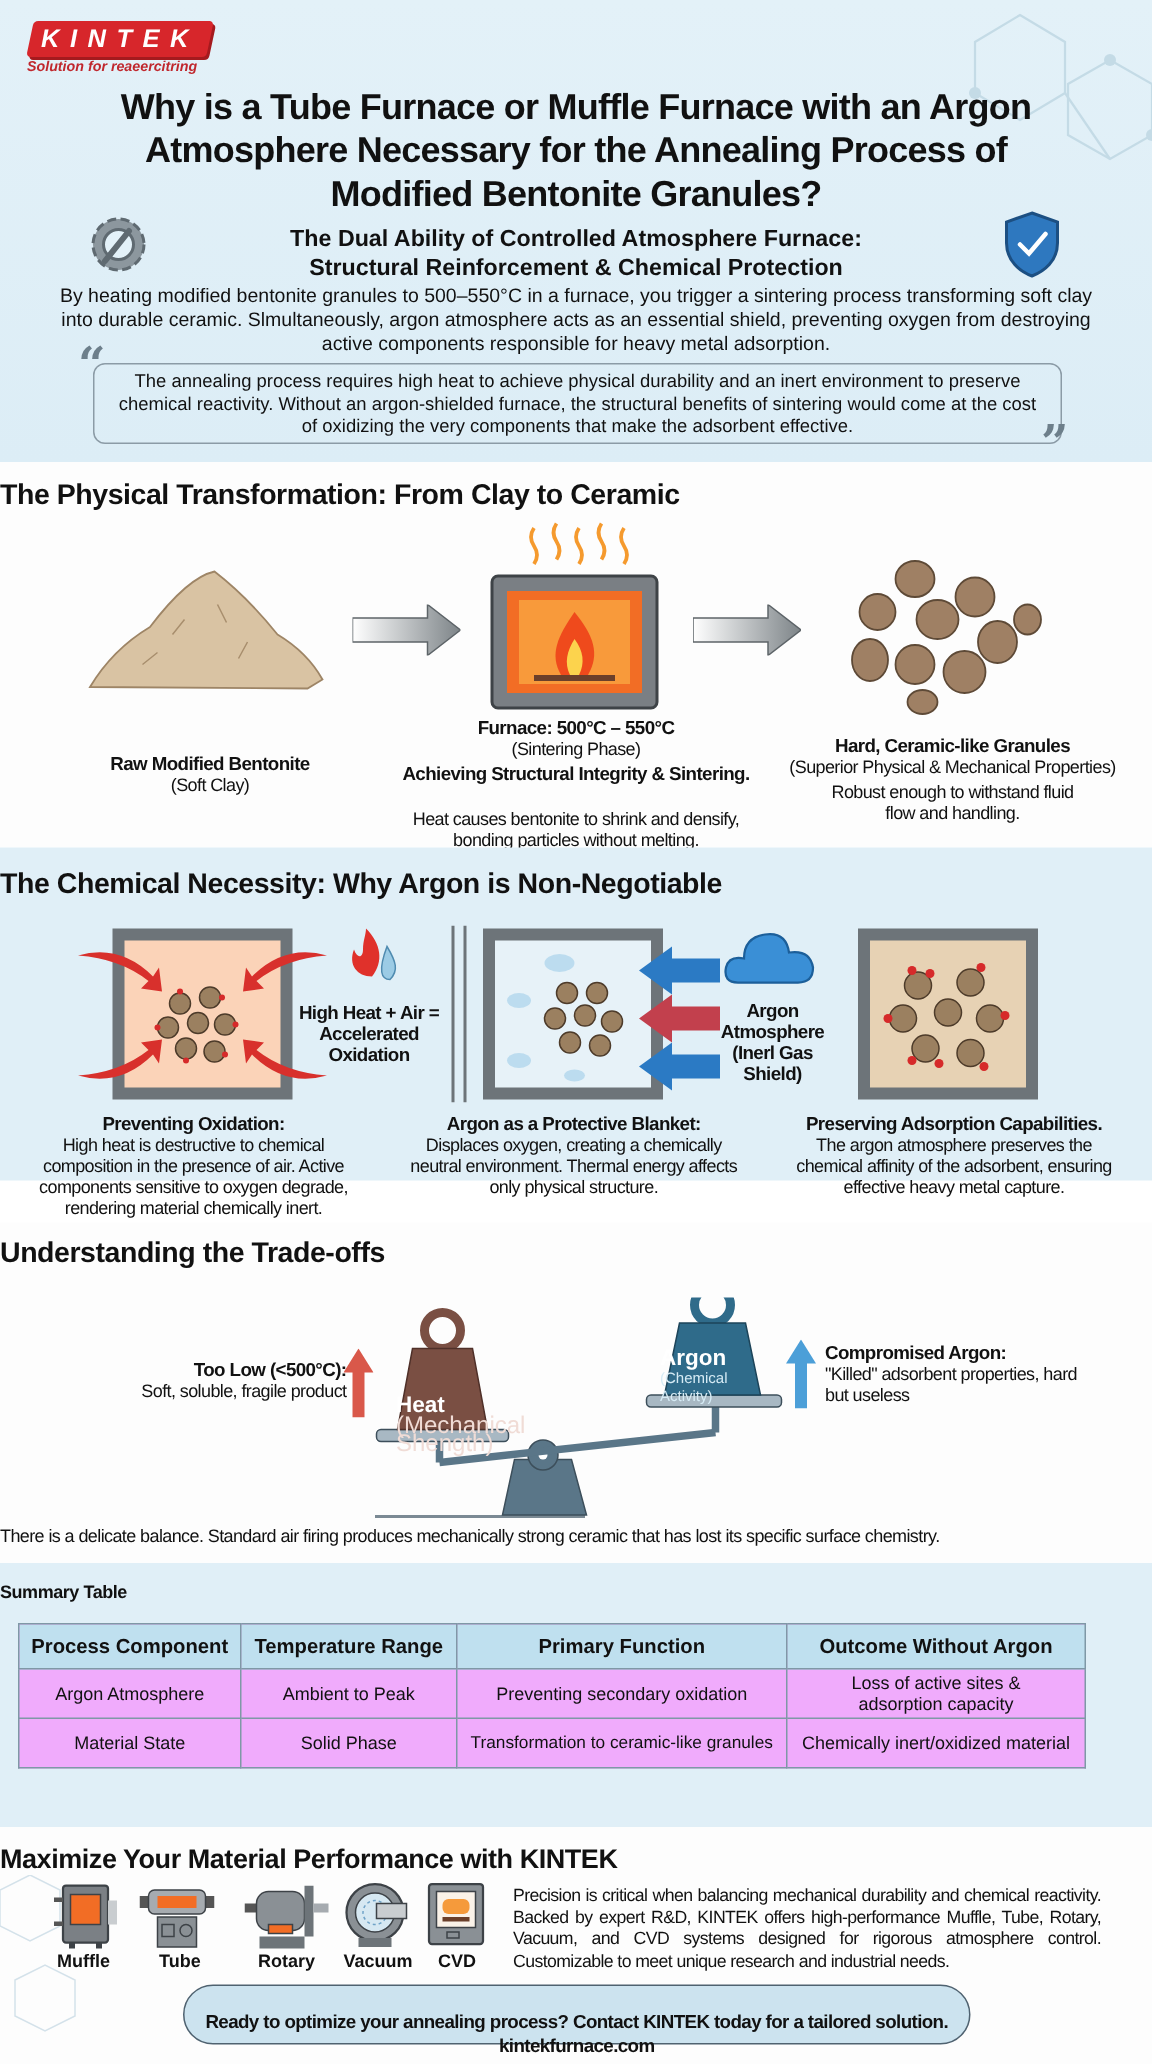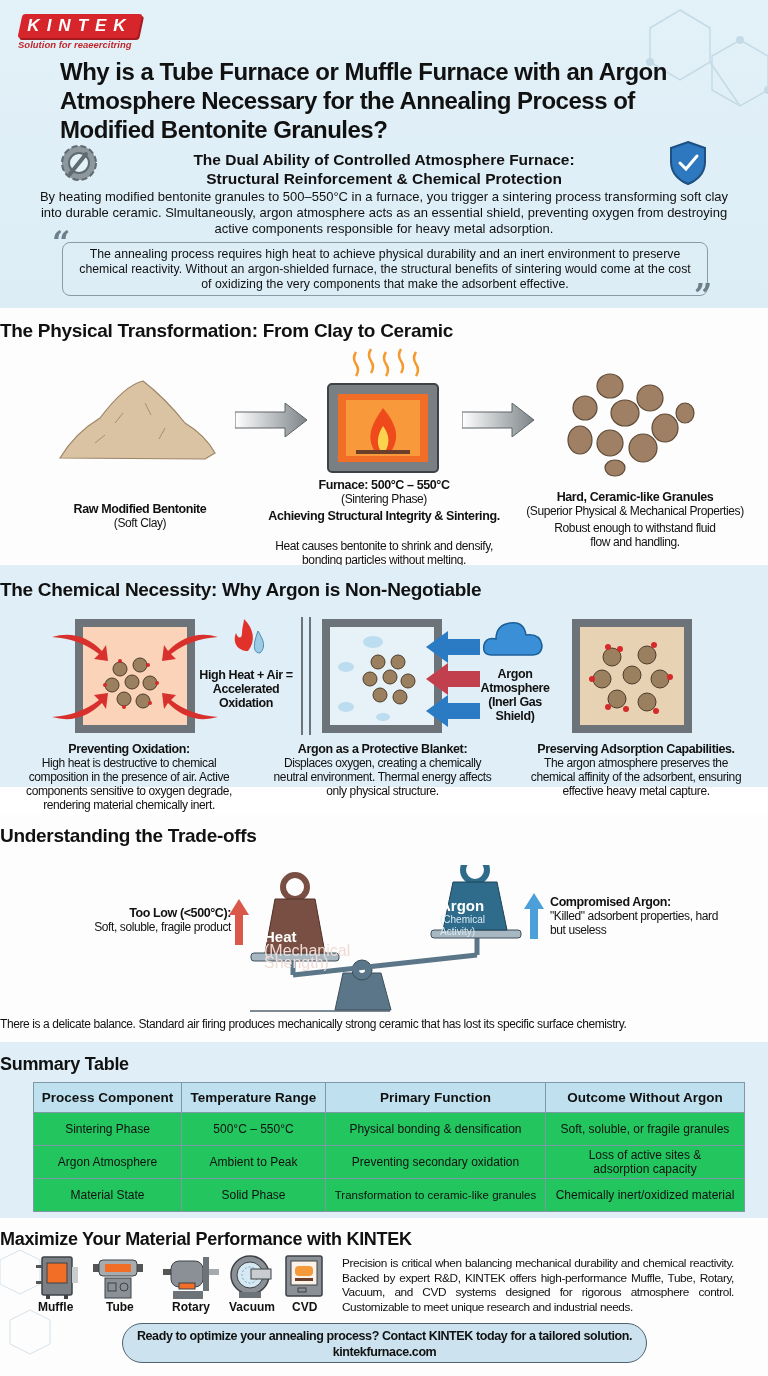--- a/index.html
+++ b/index.html
@@ -8,31 +8,31 @@
 .blue{background:#e0eff7}
 .white{background:#fdfdfd}
 .c{text-align:left}
 .h2{font-weight:bold;font-size:19px;letter-spacing:-0.3px}
 .cond{font-family:"Liberation Sans",sans-serif;letter-spacing:-0.4px}
 .abs{position:absolute}
 #hero{top:0;height:308px;background:linear-gradient(180deg,#e3f1f8,#dcedf6)}
 .logo{position:absolute;left:20px;top:14px;width:120px;height:24px;background:#d7262b;border-radius:3px;transform:skewX(-12deg);box-shadow:2px 2px 0 #a51a1e}
 .logo span{display:block;transform:skewX(12deg);color:#fff;font-weight:bold;font-style:italic;font-size:17px;letter-spacing:7px;text-align:center;line-height:24px}
 .tag{position:absolute;left:18px;top:39px;font-size:9.5px;color:#c0272d;font-weight:bold;font-style:italic}
-.title{position:absolute;left:60px;width:648px;top:57px;font-size:24px;line-height:29px;font-weight:bold;letter-spacing:-0.5px}
+.title{position:absolute;left:60px;width:648px;top:57px;font-size:24px;line-height:29px;font-weight:bold;text-align:center;letter-spacing:-0.5px}
 .sub{position:absolute;left:110px;width:548px;top:150px;font-size:15.5px;line-height:19px;font-weight:bold;text-align:center}
 .intro{position:absolute;left:34px;width:700px;top:189px;font-size:13px;line-height:16px;text-align:center}
 .quote{position:absolute;left:62px;top:242px;width:646px;height:54px;border:1.5px solid #8b9ba6;border-radius:8px;font-size:12.3px;line-height:15px;text-align:center;padding:4px 14px}
 .qm{position:absolute;font-size:32px;font-weight:bold;color:#6d7f8b;font-family:"DejaVu Serif",serif}
 .cap{font-size:12px;line-height:14px;text-align:center}
 .capb{font-weight:bold;font-size:12.5px}
-table{border-collapse:collapse;width:712px;margin-left:33px;background:#22c55e}
+table{border-collapse:collapse;width:712px;margin-left:12px;background:#f0abfc}
 th{background:#bfe0ef;font-size:13.5px;height:30px;border:1px solid #7f98a6}
 td{font-size:12px;text-align:center;border:1px solid #7f98a6;height:33px;padding:0 4px;line-height:14px}
-.cta{position:absolute;left:122px;top:1323px;width:525px;height:40px;border:1.5px solid #4f6270;border-radius:20px;background:#cce3ef;text-align:center;font-size:12.5px;font-weight:bold;line-height:16px;padding-top:4px}
+.cta{position:absolute;left:122px;top:1323px;width:525px;height:40px;border:1.5px solid #4f6270;border-radius:20px;background:#cce3ef;text-align:center;font-size:12.5px;font-weight:bold;line-height:16px;padding-top:16px}
 .ic{position:absolute;top:1251px;text-align:left;font-size:12px;font-weight:bold}
 </style>
 </head>
 <body>
 
 <div class="sec" id="hero">
   <svg class="abs" style="left:620px;top:0" width="148" height="160">
     <g fill="none" stroke="#c4dbe6" stroke-width="1.5">
         <polygon points="60,10 90,28 90,62 60,80 30,62 30,28"></polygon>
         <polygon points="120,40 148,56 148,90 120,106 92,90 92,56"></polygon>
@@ -268,35 +268,29 @@
       <path d="M10 0 L20 16 H14 V46 H6 V16 H0Z" fill="#4c9fd8"></path>
     </svg>
   <div class="cap abs cond" style="left:550px;width:180px;top:80px;text-align:left">
     <div class="capb">Compromised Argon:</div>
     <div>"Killed" adsorbent properties, hard but useless</div>
   </div>
   <div class="abs c cond" style="left:0;width:676px;top:202px;font-size:12px">There is a delicate balance. Standard air firing produces mechanically strong ceramic that has lost its specific surface chemistry.</div>
 </div>
 
 <div class="sec blue" style="top:1042px;height:176px">
-  <div class="h2 c abs" style="left:0;width:768px;top:12px;font-size:18px">Summary Table</div>
+  <div class="h2 c abs" style="left:0;width:768px;top:12px;font-size:12px">Summary Table</div>
   <div class="abs" style="top:40px;left:0">
     <table>
       <tbody>
           <tr>
         <th style="width:148px">Process Component</th>
         <th style="width:144px">Temperature Range</th>
         <th style="width:220px">Primary Function</th>
         <th>Outcome Without Argon</th>
-      </tr>
-      <tr>
-        <td>Sintering Phase</td>
-        <td>500°C – 550°C</td>
-        <td>Physical bonding &amp; densification</td>
-        <td>Soft, soluble, or fragile granules</td>
       </tr>
       <tr>
         <td>Argon Atmosphere</td>
         <td>Ambient to Peak</td>
         <td>Preventing secondary oxidation</td>
         <td style="padding:0 30px">Loss of active sites &amp; adsorption capacity</td>
       </tr>
       <tr>
         <td>Material State</td>
         <td>Solid Phase</td>

